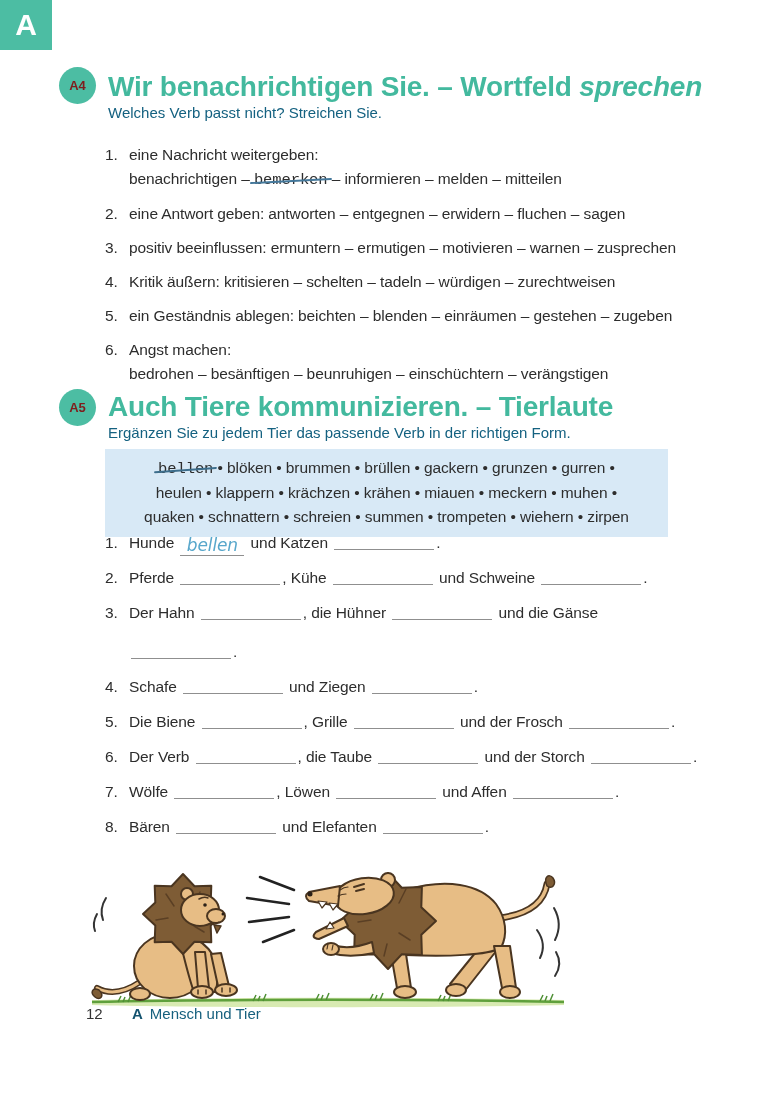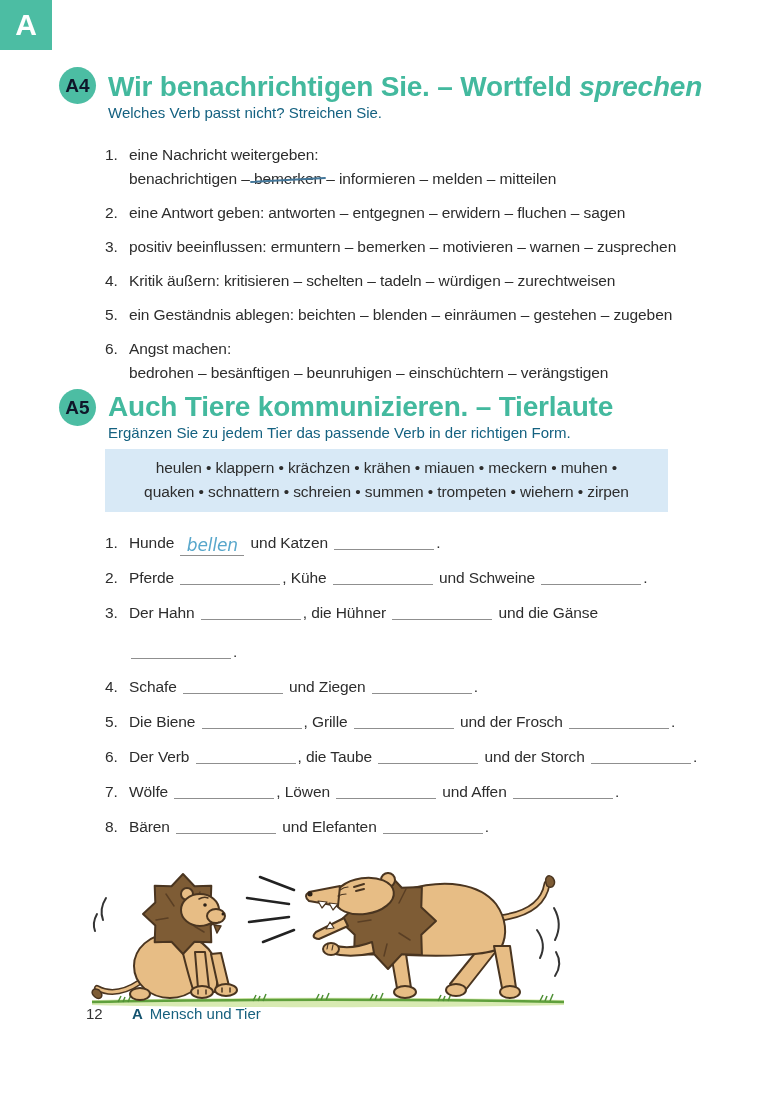--- a/index.html
+++ b/index.html
@@ -7,21 +7,21 @@
     font-family:"Liberation Sans", sans-serif; color:#2d2d2d; }
   .page { position:relative; width:778px; height:1112px; background:#fff; overflow:hidden; }
 
   
   .corner-tab { position:absolute; left:0; top:0; width:52px; height:50px;
     background:#4cbda3; color:#fff; font-size:30px; font-weight:bold;
     display:flex; align-items:center; justify-content:center; }
 
   
   .badge { position:absolute; width:37px; height:37px; border-radius:50%;
-    background:#4cbda3; color:#0f172a; font-size:19px; font-weight:bold;
+    background:#4cbda3; color:#7f1d1d; font-size:13px; font-weight:bold;
     display:flex; align-items:center; justify-content:center; }
   #a4-badge { left:59px; top:67px; }
   #a5-badge { left:59px; top:389px; }
 
   .ex-title { position:absolute; left:108px; color:#43b99e; font-size:28px;
     font-weight:bold; letter-spacing:-0.2px; white-space:nowrap; }
   #a4-title { top:71px; }
   #a5-title { top:391px; }
   .ex-title .it { font-style:italic; }
 
@@ -35,21 +35,21 @@
   #a4-list { top:143px; }
   #a5-list { top:530px; }
   .ex-list li { display:flex; margin-bottom:10px; }
   #a5-list li { margin-bottom:9px; }
   .ex-list .num { flex:none; width:24px; font-size:15.5px; line-height:24px; }
   #a5-list .num { line-height:26px; }
   .ex-list .itext { font-size:15.5px; line-height:24px; letter-spacing:-0.1px; }
   #a5-list .itext { line-height:26px; }
 
   
-  .struck { position:relative; display:inline-block; }
+  .struck { position:relative; display:inline-block;font-family:Liberation Mono, monospace; }
   .struck::after { content:""; position:absolute; left:-4px; right:-4px; top:52%;
     height:2px; background:#44789b; transform:rotate(-3deg); border-radius:2px; }
 
   
   .blank { display:inline-block; width:100px; height:15px;
     border-bottom:1.2px solid #8f8f8f; vertical-align:-2px; margin:0 2px; }
   .blank.hw { width:64px; height:18px; text-align:center;
     color:#58a7cb; font-style:italic; font-size:17px; line-height:15px;
     font-family:"DejaVu Sans", sans-serif; vertical-align:-3px; }
   .wrap-break { display:block; height:13px; }
@@ -90,21 +90,21 @@
       </li>
       <li>
         <span class="num">2.</span>
         <div class="itext">
           <div><span>eine Antwort geben: antworten – entgegnen – erwidern – fluchen – sagen</span></div>
         </div>
       </li>
       <li>
         <span class="num">3.</span>
         <div class="itext">
-          <div><span>positiv beeinflussen: ermuntern – bemerken – motivieren – warnen – zusprechen</span></div>
+          <div><span>positiv beeinflussen: ermuntern – ermutigen – motivieren – warnen – zusprechen</span></div>
         </div>
       </li>
       <li>
         <span class="num">4.</span>
         <div class="itext">
           <div><span>Kritik äußern: kritisieren – schelten – tadeln – würdigen – zurechtweisen</span></div>
         </div>
       </li>
       <li>
         <span class="num">5.</span>
@@ -118,20 +118,21 @@
           <div><span>Angst machen:</span></div>
           <div><span>bedrohen – besänftigen – beunruhigen – einschüchtern – verängstigen</span></div>
         </div>
       </li>
     </ol>
 
   <div class="badge" id="a5-badge">A5</div>
   <div class="ex-title" id="a5-title">Auch Tiere kommunizieren. – Tierlaute</div>
   <div class="ex-subtitle" id="a5-subtitle">Ergänzen Sie zu jedem Tier das passende Verb in der richtigen Form.</div>
   <div class="word-box" id="word-box">
+      <div class="box-line"><span class="struck">bellen</span><span> • blöken • brummen • brüllen • gackern • grunzen • gurren •</span></div>
       <div class="box-line"><span>heulen • klappern • krächzen • krähen • miauen • meckern • muhen •</span></div>
       <div class="box-line"><span>quaken • schnattern • schreien • summen • trompeten • wiehern • zirpen</span></div>
     </div>
   <ol class="ex-list" id="a5-list">
       <li>
         <span class="num">1.</span>
         <div class="itext"><span>Hunde </span><span class="blank hw">bellen</span><span> und Katzen </span><span class="blank"></span><span>.</span></div>
       </li>
       <li>
         <span class="num">2.</span>

